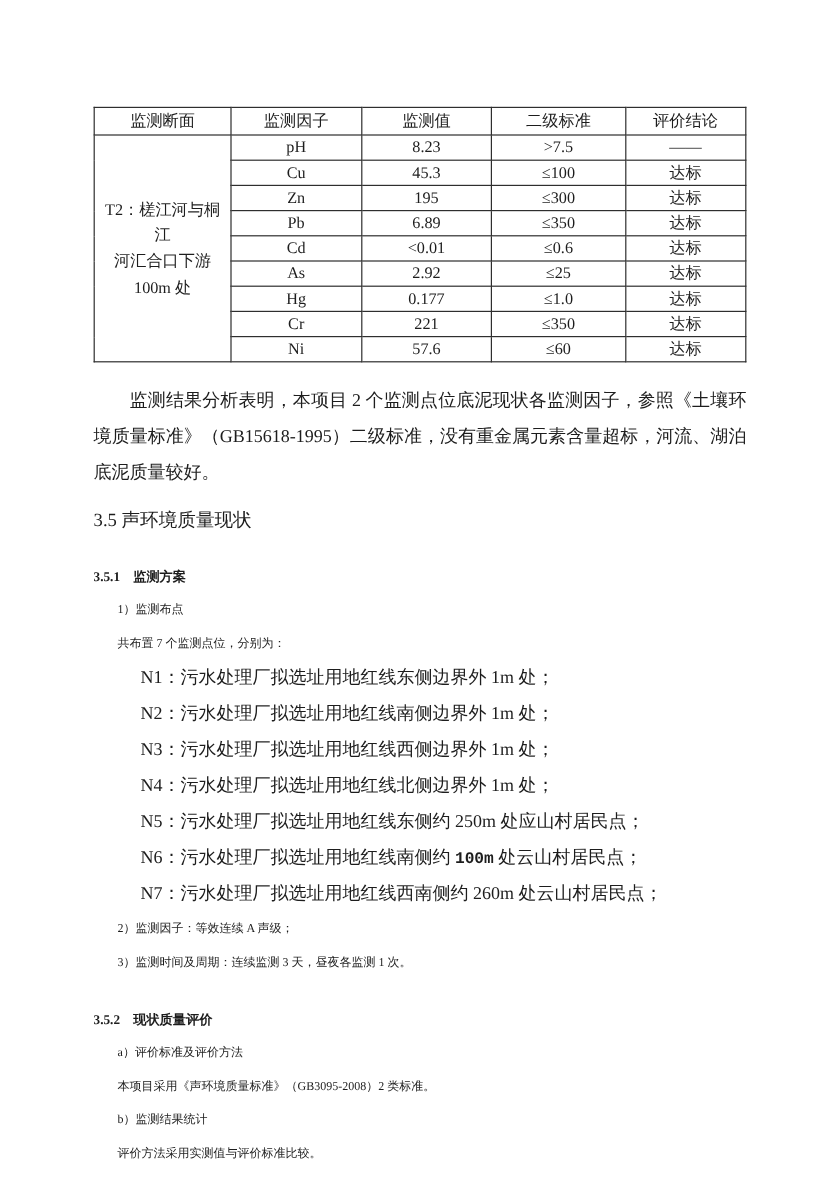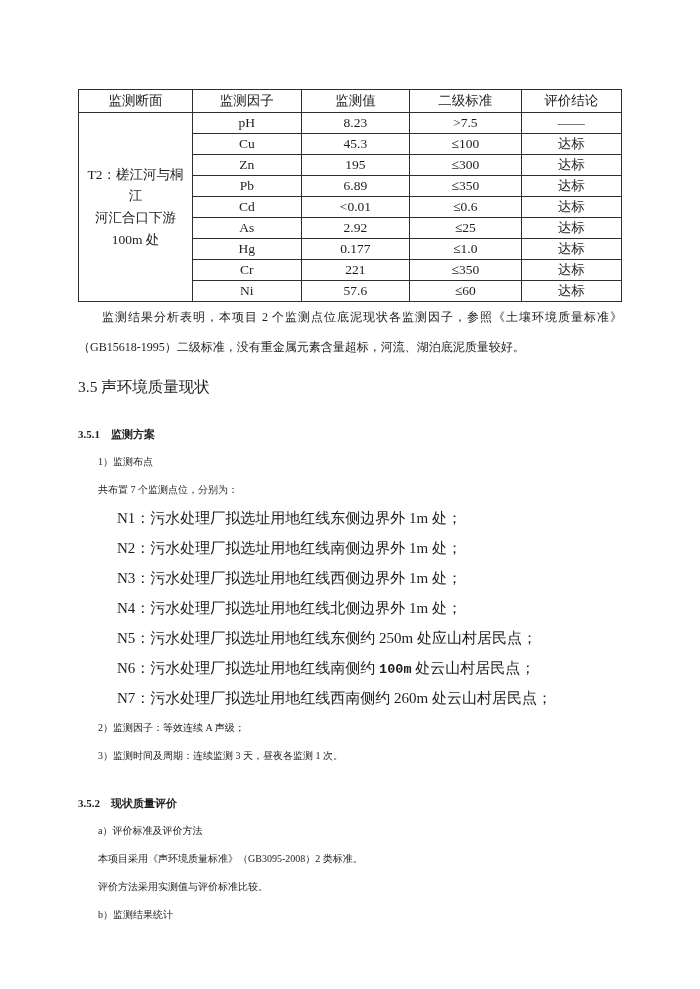--- a/index.html
+++ b/index.html
@@ -30,21 +30,22 @@
     height: 21px;
     line-height: 1.25;
     padding: 1px 2px;
   }
   table.monitor thead th { height: 23px; }
   .site-cell { font-size: 13.5px; margin-top: 48px; }
   .site-cell div { line-height: 1.6; }
 
   
   .para {
-    font-size: 12px;
+    margin-top: 17px;
+    font-size: 15px;
     line-height: 30px;
     text-indent: 2em;
     text-align: justify;
   }
   .h-major {
     margin-top: 11px;
     font-size: 15.5px;
     font-weight: normal;
     line-height: 28px;
   }
@@ -177,18 +178,18 @@
       <li><span>N7：污水处理厂拟选址用地红线西南侧约 260m 处云山村居民点；</span><span class="em-sans"></span><span></span></li>
     </ul>
 
     <div class="line indent-2">2）监测因子：等效连续 A 声级；</div>
     <div class="line indent-2">3）监测时间及周期：连续监测 3 天，昼夜各监测 1 次。</div>
 
     <div class="h-minor">3.5.2　现状质量评价</div>
 
     <div class="line indent-2">a）评价标准及评价方法</div>
     <div class="line indent-2">本项目采用《声环境质量标准》（GB3095-2008）2 类标准。</div>
+    <div class="line indent-2">b）监测结果统计</div>
     <div class="line indent-2">评价方法采用实测值与评价标准比较。</div>
-    <div class="line indent-2">b）监测结果统计</div>
 
   </div>
 
 </div>
 
 </body></html>

